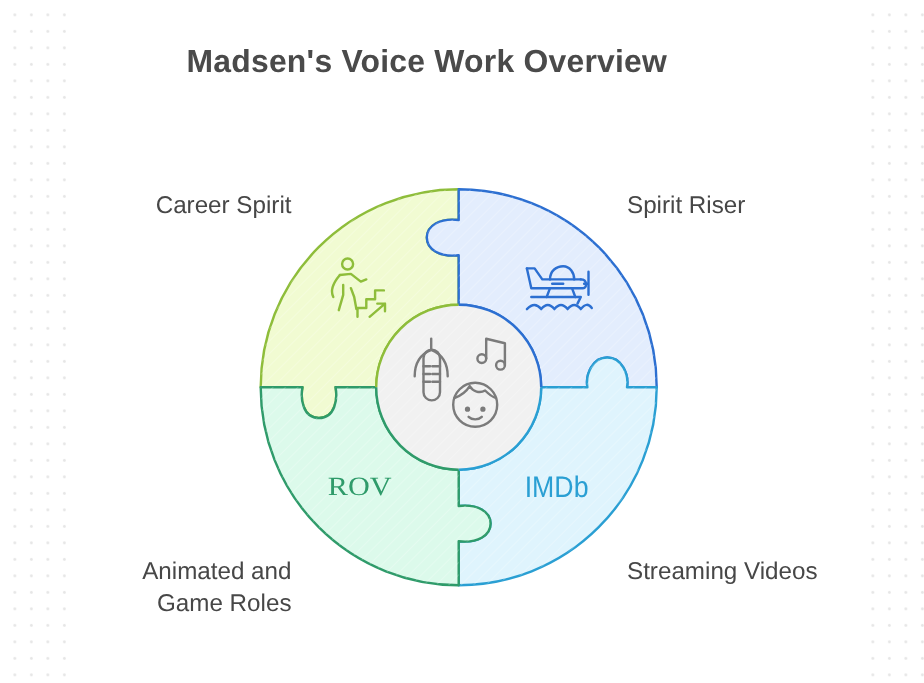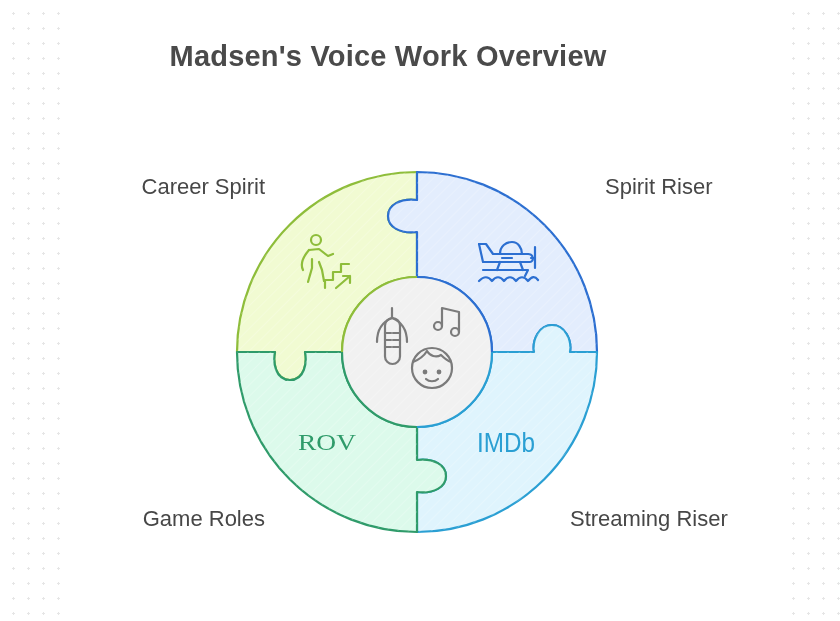--- a/index.html
+++ b/index.html
@@ -21,40 +21,41 @@
     .title {
       position: absolute; left: 0; top: 40px; width: 776px; text-align: center;
       font-size: 29px; font-weight: bold; color: #4a4a4a; letter-spacing: 0.2px;
     }
     .label {
       position: absolute; font-size: 22px; color: #474747; line-height: 29px;
     }
     .label.left { text-align: right; }
     .label.right { text-align: left; }
     #lbl-tl { left: 80px; width: 185px; top: 172px; }
-    #lbl-tr { left: 570px; width: 220px; top: 172px; margin-left: 35px; }
+    #lbl-tr { left: 570px; width: 220px; top: 172px; }
     #lbl-bl { left: 60px; width: 205px; top: 504px; }
     #lbl-br { left: 570px; width: 240px; top: 504px; }
     svg.diagram { position: absolute; left: 0; top: 0; }
     .piece { cursor: pointer; }
   </style>
 </head>
 <body>
 
 <div class="dots"></div>
 <div class="dots-mask"></div>
 
 <div class="title">Madsen's Voice Work Overview</div>
 
 <div class="label left" id="lbl-tl">Career Spirit</div>
 <div class="label right" id="lbl-tr">Spirit Riser</div>
 <div class="label left" id="lbl-bl">
+  <div>Animated and</div>
   <div>Game Roles</div>
 </div>
-<div class="label right" id="lbl-br">Streaming Riser</div>
+<div class="label right" id="lbl-br">Streaming Videos</div>
 
 <svg class="diagram" width="840" height="621" viewBox="0 0 840 621">
   <defs>
     <pattern id="hatch" width="8" height="8" patternUnits="userSpaceOnUse" patternTransform="rotate(45)">
       <rect width="8" height="8" fill="transparent"></rect>
       <line x1="0" y1="0" x2="0" y2="8" stroke="#ffffff" stroke-width="1.2" stroke-opacity="0.35"></line>
     </pattern>
   </defs>
 
   <g class="piece">

